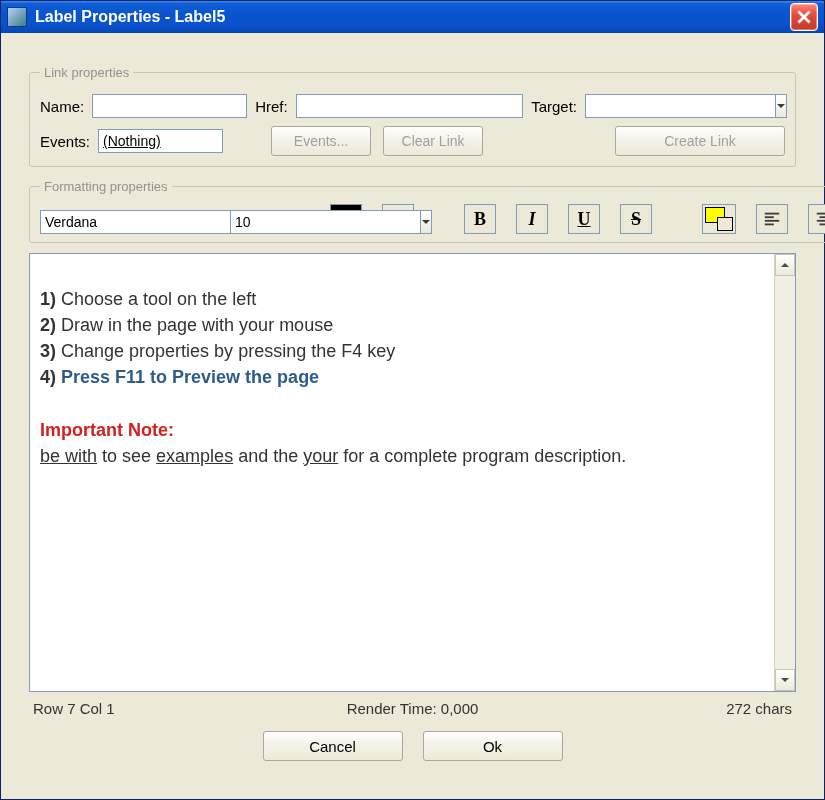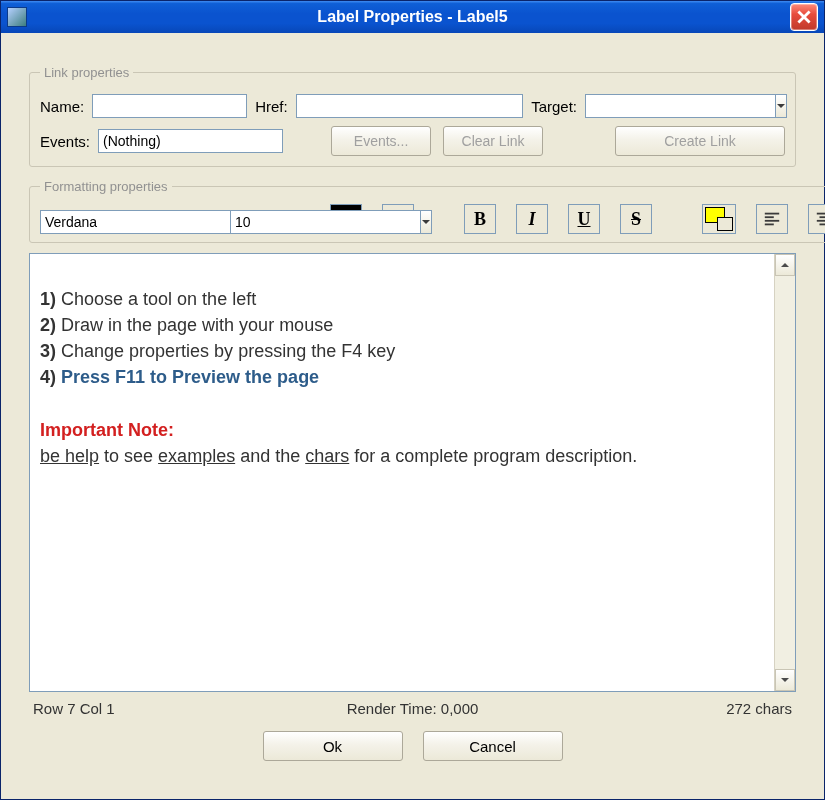--- a/index.html
+++ b/index.html
@@ -31,21 +31,21 @@
     padding-right:6px;
   }
   .title-icon {
     width:18px; height:18px;
     margin-right:8px;
     background:#fff;
     display:inline-block;
     background: linear-gradient(135deg, #b5d0ff, #3d7e7e);
     border:1px solid #0b3a8a;
   }
-  .titlebar .title-text { flex:1;text-align:center; }
+  .titlebar .title-text { flex:1; }
   .close-btn {
     width:26px; height:26px;
     background: linear-gradient(to bottom, #ff8a7a, #e74c3c 40%, #c0392b);
     border:1px solid #fff;
     border-radius:4px;
     display:flex; align-items:center; justify-content:center;
     color:#fff; font-weight:bold;
     cursor:pointer;
     box-shadow: inset 0 0 0 1px rgba(255,255,255,.35);
   }
@@ -240,21 +240,21 @@
           <div class="combo-btn">
             <svg viewBox="0 0 10 10">
                 <path d="M1 3 L5 7 L9 3 Z"></path>
               </svg>
           </div>
         </div>
       </div>
 
       <div class="row">
         <span class="label">Events:</span>
-        <input class="text-input" style="width: 185px;" value="(Nothing)">
+        <input class="text-input" style="width: 125px; text-decoration: underline;" value="(Nothing)">
         <div style="flex:1; display:flex; gap:12px; margin-left:40px;">
           <button class="button-like" disabled="">Events...</button>
           <button class="button-like" disabled="">Clear Link</button>
         </div>
         <button class="button-like" disabled="" style="min-width:170px">Create Link</button>
       </div>
     </fieldset>
 
     <fieldset class="xp" style="padding-bottom:8px;">
       <legend>Formatting properties</legend>
@@ -325,21 +325,21 @@
 
     <div class="editor-wrap">
       <div class="editor" contenteditable="true" style="">
         <br>
         <b>1)</b><span> Choose a tool on the left</span><br>
         <b>2)</b><span> Draw in the page with your mouse</span><br>
         <b>3)</b><span> Change properties by pressing the F4 key</span><br>
         <b>4) </b><span class="f11">Press F11 to Preview the page</span><br>
         <br>
         <span class="important">Important Note:</span><br>
-        <span class="ul">be help</span><span> to see </span><span class="ul">examples</span><span> and the </span><span class="ul">chars</span><span> for a complete program description.</span>
+        <span class="ul">be with</span><span> to see </span><span class="ul">examples</span><span> and the </span><span class="ul">your</span><span> for a complete program description.</span>
       </div>
       <div class="scrollbar">
         <div class="scroll-btn">
           <svg viewBox="0 0 10 10">
               <path d="M1 7 L5 3 L9 7 Z"></path>
             </svg>
         </div>
         <div class="scroll-track"></div>
         <div class="scroll-btn">
           <svg viewBox="0 0 10 10">
@@ -349,18 +349,18 @@
       </div>
     </div>
 
     <div class="statusbar">
       <span class="left">Row 7  Col 1</span>
       <span class="center">Render Time: 0,000</span>
       <span class="right">272 chars</span>
     </div>
 
     <div class="bottom-buttons">
+      <button class="button-like">Cancel</button>
       <button class="button-like">Ok</button>
-      <button class="button-like">Cancel</button>
     </div>
 
   </div>
 </div>
 
 </body></html>

